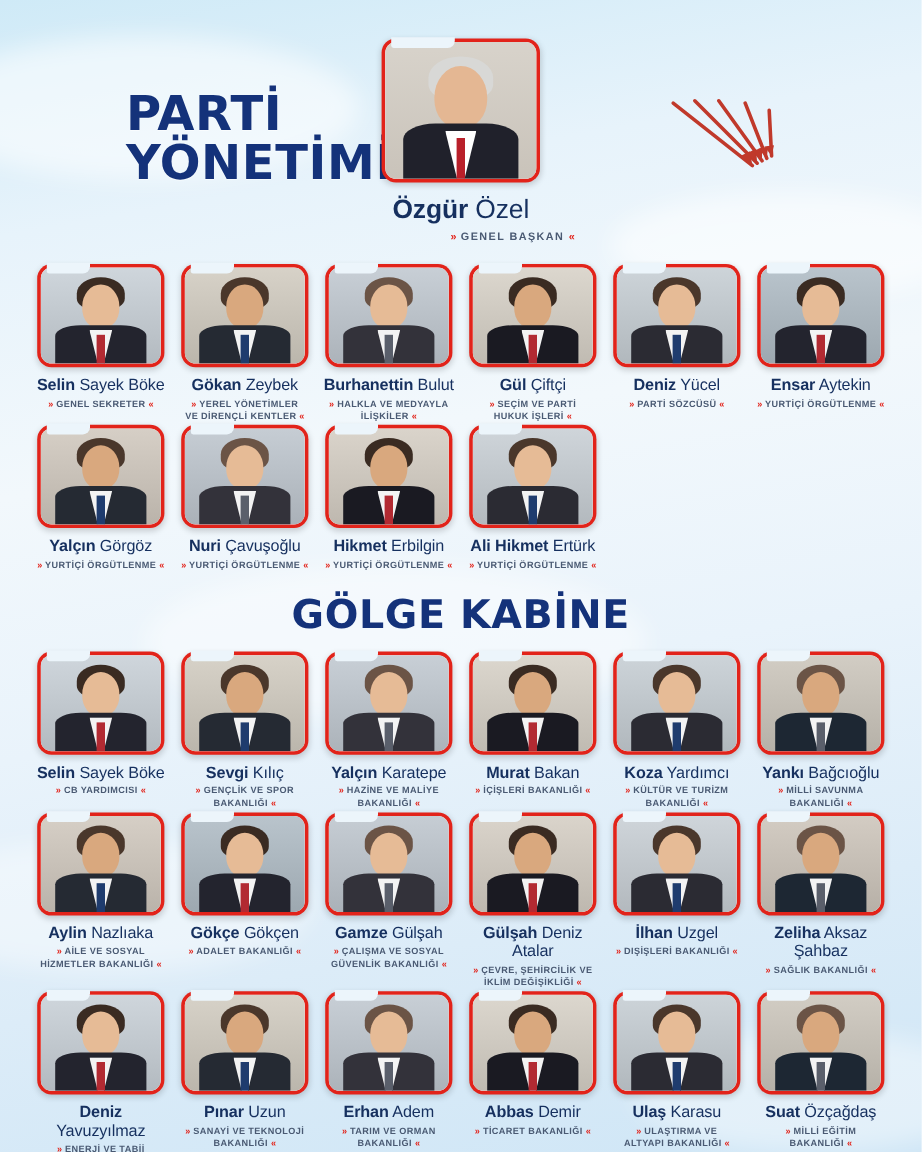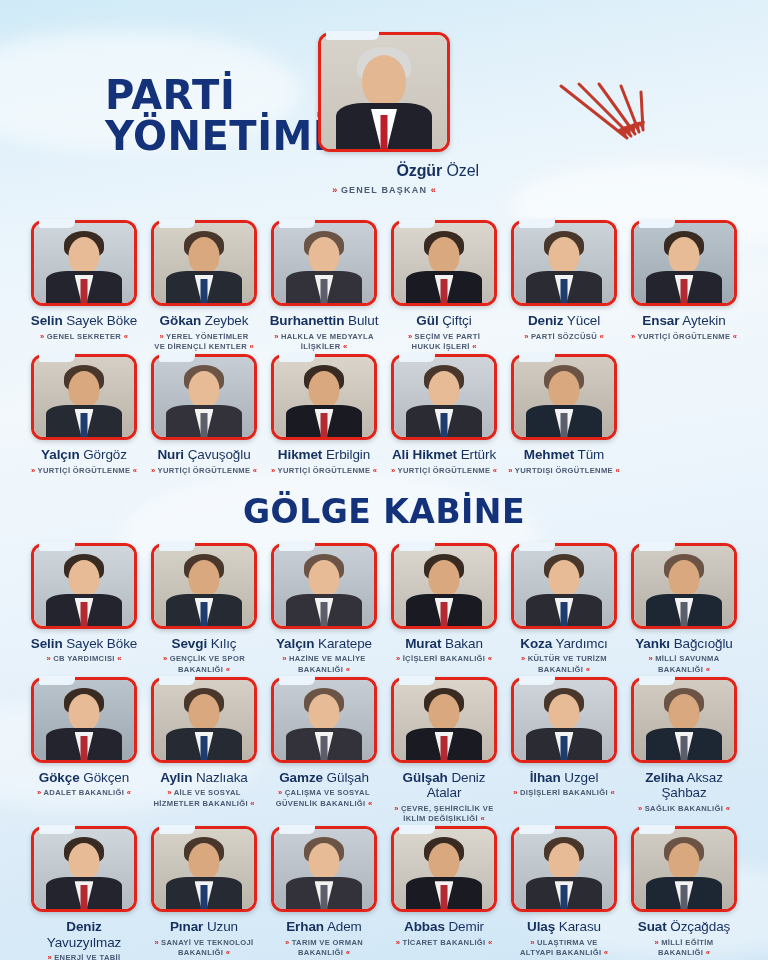--- a/index.html
+++ b/index.html
@@ -142,23 +142,23 @@
     font-size: 7.6px;
     font-weight: 700;
     color: #4a5a73;
     letter-spacing: 0.35px;
     line-height: 1.35;
     margin-top: 3px;
     text-transform: uppercase;
   }
   .role .q { color: #e2231a; font-weight: 800; letter-spacing: 0; }
 
-  .leader-name { font-size: 16px; font-weight: 800; color: #16305f; margin-top: 10px; text-align: right; }
+  .leader-name { font-size: 22px; font-weight: 800; color: #16305f; margin-top: 10px; }
   .leader-name .ln { font-weight: 400; }
-  .leader-role { font-size: 9px; letter-spacing: 1.2px; margin-top: 4px; }
+  .leader-role { font-size: 9px; letter-spacing: 1.2px; margin-top: 4px; text-align: right; }
 
   
   .grid {
     display: grid;
     grid-template-columns: repeat(6, 1fr);
     column-gap: 8px;
     row-gap: 2px;
     padding: 0 28px;
   }
   .cell { text-align: center; }
@@ -391,36 +391,20 @@
               <div class="head" style="width:31px;height:37px;top:14px;background:#e6bb96;"></div>
               <div class="shirt" style="width:76px;height:32px;background:#2b2b33;"></div>
               <div style="position:absolute;left:50%;transform:translateX(-50%);bottom:0;width:19px;height:28px;background:#f3f3f3;clip-path:polygon(0 0,100% 0,63% 100%,37% 100%);"></div>
               <div class="tie" style="height:24px;background:#1f3c6e;"></div>
             </div>
           </div>
         </div>
         <div class="name"><span>Ali Hikmet</span><span class="ln"> Ertürk</span></div>
         <div class="role"><span class="q">»</span><span> YURTİÇİ ÖRGÜTLENME </span><span class="q">«</span></div>
       </div>
-      <div class="cell">
-        <div class="frame">
-          <div class="frame-inner">
-            <div class="photo">
-              <div class="bg" style="background:linear-gradient(180deg,#d3ccc3 0%, #b7b0a7 100%);"></div>
-              <div class="hair" style="width:40px;height:27px;top:8px;background:#6b5446;"></div>
-              <div class="head" style="width:31px;height:37px;top:14px;background:#d9a87e;"></div>
-              <div class="shirt" style="width:76px;height:32px;background:#1d2733;"></div>
-              <div style="position:absolute;left:50%;transform:translateX(-50%);bottom:0;width:19px;height:28px;background:#f3f3f3;clip-path:polygon(0 0,100% 0,63% 100%,37% 100%);"></div>
-              <div class="tie" style="height:24px;background:#5a5f6b;"></div>
-            </div>
-          </div>
-        </div>
-        <div class="name"><span>Mehmet</span><span class="ln"> Tüm</span></div>
-        <div class="role"><span class="q">»</span><span> YURTDIŞI ÖRGÜTLENME </span><span class="q">«</span></div>
-      </div>
     </div>
 
   <div class="section-title">GÖLGE KABİNE</div>
 
   <div class="grid" id="grid-sc">
       <div class="cell">
         <div class="frame">
           <div class="frame-inner">
             <div class="photo">
               <div class="bg" style="background:linear-gradient(180deg,#cfd6dc 0%, #b3bac0 100%);"></div>
@@ -512,52 +496,52 @@
             </div>
           </div>
         </div>
         <div class="name"><span>Yankı</span><span class="ln"> Bağcıoğlu</span></div>
         <div class="role"><span class="q">»</span><span> MİLLİ SAVUNMA<br>BAKANLIĞI </span><span class="q">«</span></div>
       </div>
       <div class="cell">
         <div class="frame">
           <div class="frame-inner">
             <div class="photo">
+              <div class="bg" style="background:linear-gradient(180deg,#d6cfc6 0%, #bab3aa 100%);"></div>
+              <div class="hair" style="width:40px;height:27px;top:8px;background:#4a372b;"></div>
+              <div class="head" style="width:31px;height:37px;top:14px;background:#d9a87e;"></div>
+              <div class="shirt" style="width:76px;height:32px;background:#252a33;"></div>
+              <div style="position:absolute;left:50%;transform:translateX(-50%);bottom:0;width:19px;height:28px;background:#f3f3f3;clip-path:polygon(0 0,100% 0,63% 100%,37% 100%);"></div>
+              <div class="tie" style="height:24px;background:#1f3c6e;"></div>
+            </div>
+          </div>
+        </div>
+        <div class="name"><span>Aylin</span><span class="ln"> Nazlıaka</span></div>
+        <div class="role"><span class="q">»</span><span> AİLE VE SOSYAL<br>HİZMETLER BAKANLIĞI </span><span class="q">«</span></div>
+      </div>
+      <div class="cell">
+        <div class="frame">
+          <div class="frame-inner">
+            <div class="photo">
               <div class="bg" style="background:linear-gradient(180deg,#b9c4cc 0%, #9da8b0 100%);"></div>
               <div class="hair" style="width:40px;height:27px;top:8px;background:#3a2b22;"></div>
               <div class="head" style="width:31px;height:37px;top:14px;background:#e6bb96;"></div>
               <div class="shirt" style="width:76px;height:32px;background:#23242e;"></div>
               <div style="position:absolute;left:50%;transform:translateX(-50%);bottom:0;width:19px;height:28px;background:#f3f3f3;clip-path:polygon(0 0,100% 0,63% 100%,37% 100%);"></div>
               <div class="tie" style="height:24px;background:#b22a32;"></div>
             </div>
           </div>
         </div>
         <div class="name"><span>Gökçe</span><span class="ln"> Gökçen</span></div>
         <div class="role"><span class="q">»</span><span> ADALET BAKANLIĞI </span><span class="q">«</span></div>
       </div>
       <div class="cell">
         <div class="frame">
           <div class="frame-inner">
             <div class="photo">
-              <div class="bg" style="background:linear-gradient(180deg,#d6cfc6 0%, #bab3aa 100%);"></div>
-              <div class="hair" style="width:40px;height:27px;top:8px;background:#4a372b;"></div>
-              <div class="head" style="width:31px;height:37px;top:14px;background:#d9a87e;"></div>
-              <div class="shirt" style="width:76px;height:32px;background:#252a33;"></div>
-              <div style="position:absolute;left:50%;transform:translateX(-50%);bottom:0;width:19px;height:28px;background:#f3f3f3;clip-path:polygon(0 0,100% 0,63% 100%,37% 100%);"></div>
-              <div class="tie" style="height:24px;background:#1f3c6e;"></div>
-            </div>
-          </div>
-        </div>
-        <div class="name"><span>Aylin</span><span class="ln"> Nazlıaka</span></div>
-        <div class="role"><span class="q">»</span><span> AİLE VE SOSYAL<br>HİZMETLER BAKANLIĞI </span><span class="q">«</span></div>
-      </div>
-      <div class="cell">
-        <div class="frame">
-          <div class="frame-inner">
-            <div class="photo">
               <div class="bg" style="background:linear-gradient(180deg,#c6cdd4 0%, #aab1b8 100%);"></div>
               <div class="hair" style="width:40px;height:27px;top:8px;background:#6b5446;"></div>
               <div class="head" style="width:31px;height:37px;top:14px;background:#e6bb96;"></div>
               <div class="shirt" style="width:76px;height:32px;background:#33323a;"></div>
               <div style="position:absolute;left:50%;transform:translateX(-50%);bottom:0;width:19px;height:28px;background:#f3f3f3;clip-path:polygon(0 0,100% 0,63% 100%,37% 100%);"></div>
               <div class="tie" style="height:24px;background:#5a5f6b;"></div>
             </div>
           </div>
         </div>
         <div class="name"><span>Gamze</span><span class="ln"> Gülşah</span></div>

